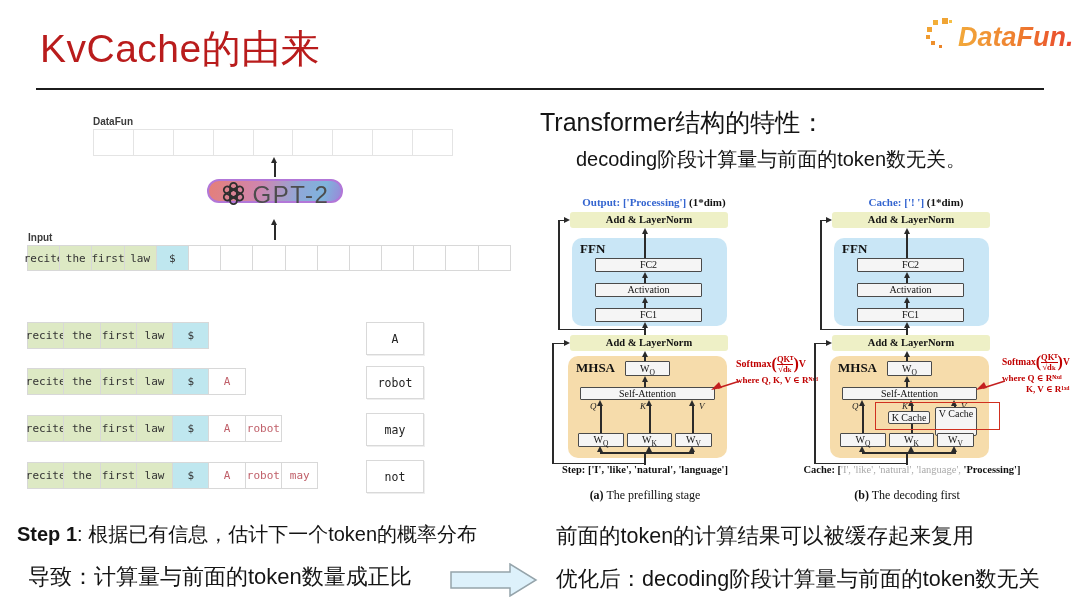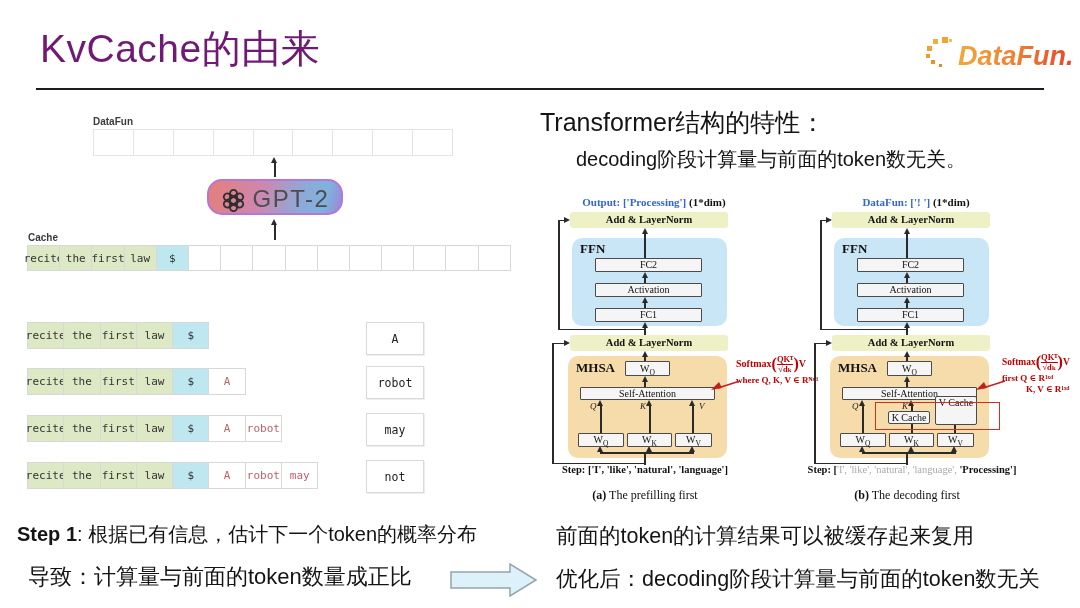--- a/index.html
+++ b/index.html
@@ -1,46 +1,46 @@
 <!DOCTYPE html>
 <html><head>
 <meta charset="utf-8">
 <style>
   html,body{margin:0;padding:0;}
   body{width:1080px;height:608px;position:relative;background:#fff;overflow:hidden;
        font-family:"Liberation Sans",sans-serif;color:#111;}
   .abs{position:absolute;}
 
   
-  .title{position:absolute;left:40px;top:22px;font-size:39px;color:#701a75;letter-spacing:.5px;}
+  .title{position:absolute;left:40px;top:22px;font-size:39px;color:#b91c1c;letter-spacing:.5px;}
   .rule{position:absolute;left:36px;top:88px;width:1008px;height:2px;background:#1c1c1c;}
-  .logo{position:absolute;left:926px;top:16px;width:150px;height:44px;margin-top:19px;}
+  .logo{position:absolute;left:926px;top:16px;width:150px;height:44px;}
   .logo-text{position:absolute;left:32px;top:6px;font-size:27px;font-weight:800;font-style:italic;
              background:linear-gradient(90deg,#f2a93b 0%,#ee7b2f 55%,#e8432e 100%);
              -webkit-background-clip:text;background-clip:text;color:transparent;}
   .dot{position:absolute;background:#f0a434;}
 
   
   .lbl{position:absolute;font-size:10px;font-weight:700;color:#3b3b3b;}
   .trow{position:absolute;display:flex;}
   .tcell{box-sizing:border-box;border:1px solid #d8d8d8;margin-left:-1px;display:flex;align-items:center;
          justify-content:center;font-family:"DejaVu Sans Mono",monospace;font-size:11px;color:#333;background:#fff;}
   .tcell:first-child{margin-left:0;}
   .w41{width:40.9px;height:27px;border-color:#e4e4e4;}
   .w33{width:33.2px;height:26px;}
   .w37{width:37.3px;height:27px;}
   .cg{background:#dde9c4;}
   .cb{background:#bfe7ef;}
   .cr{color:#c0606a;}
   .ansbox{position:absolute;left:366px;width:56px;height:31px;border:1px solid #d9d9d9;background:#fff;
           display:flex;align-items:center;justify-content:center;
           font-family:"DejaVu Sans Mono",monospace;font-size:11.5px;color:#222;box-shadow:1px 1px 0 #eee;}
-  .gptbox{position:absolute;left:207px;top:179px;width:136px;height:36px;border-radius:15px;border:2.5px solid #b277d8;
+  .gptbox{position:absolute;left:207px;top:179px;width:136px;height:24px;border-radius:15px;border:2.5px solid #b277d8;
           background:linear-gradient(105deg,#e57f78 0%,#cf86ae 38%,#8fa8d8 68%,#7fb3dc 86%,#9b86d8 100%);
-          display:flex;align-items:flex-end;justify-content:center;gap:7px;box-sizing:border-box;}
+          display:flex;align-items:flex-start;justify-content:center;gap:7px;box-sizing:border-box;}
   .gptname{font-size:24px;color:#4d4d4d;letter-spacing:1.5px;}
 
   
   .vline{position:absolute;width:1.5px;background:#2a2a2a;}
   .hline{position:absolute;height:1.5px;background:#2a2a2a;}
   .ah-up{position:absolute;width:0;height:0;border-left:3.5px solid transparent;border-right:3.5px solid transparent;
          border-bottom:6px solid #2a2a2a;}
   .ah-right{position:absolute;width:0;height:0;border-top:3.5px solid transparent;border-bottom:3.5px solid transparent;
             border-left:6px solid #2a2a2a;}
 
@@ -119,21 +119,21 @@
       <rect x="-5.5" y="-17" width="11" height="23" rx="5.5" transform="rotate(240)"></rect>
       <rect x="-5.5" y="-17" width="11" height="23" rx="5.5" transform="rotate(300)"></rect>
     </g>
   </svg>
   <span class="gptname">GPT-2</span>
 </div>
 
 <div class="vline" style="left:274px;top:225px;height:15px;"></div>
 <div class="ah-up" style="left:270.8px;top:219px;"></div>
 
-<div class="lbl" style="left:28px;top:232px;">Cache</div>
+<div class="lbl" style="left:28px;top:232px;">Input</div>
 <div class="trow" style="left:27px;top:245px;">
   <div class="tcell w33 cg">recite</div>
   <div class="tcell w33 cg">the</div>
   <div class="tcell w33 cg">first</div>
   <div class="tcell w33 cg">law</div>
   <div class="tcell w33 cb">$</div>
   <div class="tcell w33"></div>
     <div class="tcell w33"></div>
     <div class="tcell w33"></div>
     <div class="tcell w33"></div>
@@ -239,34 +239,34 @@
   <div class="ibox" style="left:65px;top:165px;width:45px;height:15px;line-height:13px;"><span>W</span><sub>O</sub></div>
   <div class="ibox" style="left:20px;top:191px;width:135px;height:13px;">Self-Attention</div>
   <div class="qkv" style="left:30px;top:205px;">Q</div>
   <div class="qkv" style="left:80px;top:205px;">K</div>
   <div class="qkv" style="left:139px;top:205px;">V</div>
   <div class="ibox" style="left:18px;top:237px;width:46px;height:14px;"><span>W</span><sub>Q</sub></div>
   <div class="ibox" style="left:67px;top:237px;width:45px;height:14px;"><span>W</span><sub>K</sub></div>
   <div class="ibox" style="left:115px;top:237px;width:37px;height:14px;"><span>W</span><sub>V</sub></div>
 
   <div class="dinput"><span>Step: ['I', 'like', 'natural', 'language']</span></div>
-  <div class="caption"><b>(a)</b><span> The prefilling first</span></div>
+  <div class="caption"><b>(a)</b><span> The prefilling stage</span></div>
 
   <div class="redann" style="left:176px;top:158px;">
     <div class="fline"><span>Softmax</span><span class="paren">(</span><span class="frac"><span>QKᵀ</span><span class="den">√dₖ</span></span><span class="paren">)</span><span>V</span></div>
     <div class="redwhere">where Q, K, V ∈ Rᴺˣᵈ</div>
   </div>
   <svg class="abs" style="left:150px;top:182px;" width="32" height="14">
     <line x1="30" y1="3" x2="8" y2="10" stroke="#c41f1f" stroke-width="1.5"></line>
     <polygon points="1,12 9,4 12,10" fill="#c41f1f"></polygon>
   </svg>
 </div>
 
 <div class="tdiag" style="left:822px;top:196px;">
-  <div class="dout"><span class="blue">DataFun: ['! ']</span><span class="blk"> (1*dim)</span></div>
+  <div class="dout"><span class="blue">Cache: ['! ']</span><span class="blk"> (1*dim)</span></div>
   <div class="lnbar" style="top:16px;">Add &amp; LayerNorm</div>
   <div class="ffnbox"></div>
   <div class="blklabel" style="left:20px;top:45px;">FFN</div>
   <div class="ibox" style="left:35px;top:62px;width:107px;height:14px;">FC2</div>
   <div class="ibox" style="left:35px;top:87px;width:107px;height:14px;">Activation</div>
   <div class="ibox" style="left:35px;top:112px;width:107px;height:14px;">FC1</div>
   <div class="lnbar" style="top:139px;">Add &amp; LayerNorm</div>
   <div class="mhsabox"></div>
   <div class="blklabel" style="left:16px;top:164px;">MHSA</div>
 
@@ -301,32 +301,32 @@
   <div class="hline" style="left:-8px;top:266.5px;width:93px;"></div>
   <div class="hline" style="left:-8px;top:146.5px;width:12px;"></div>
     <div class="ah-right" style="left:4px;top:143.5px;"></div>
 
   <div class="ibox" style="left:65px;top:165px;width:45px;height:15px;line-height:13px;"><span>W</span><sub>O</sub></div>
   <div class="ibox" style="left:20px;top:191px;width:135px;height:13px;">Self-Attention</div>
   <div class="qkv" style="left:30px;top:205px;">Q</div>
   <div class="qkv" style="left:80px;top:205px;">K</div>
   <div class="qkv" style="left:139px;top:205px;">V</div>
   <div class="ibox" style="left:66px;top:215px;width:42px;height:13px;border-radius:2px;">K Cache</div>
-  <div class="ibox" style="left:113px;top:200px;width:42px;height:29px;border-radius:2px;">V Cache</div>
+  <div class="ibox" style="left:113px;top:211px;width:42px;height:29px;border-radius:2px;">V Cache</div>
   <div class="redrect" style="left:53px;top:206px;width:123px;height:26px;"></div>
   <div class="ibox" style="left:18px;top:237px;width:46px;height:14px;"><span>W</span><sub>Q</sub></div>
   <div class="ibox" style="left:67px;top:237px;width:45px;height:14px;"><span>W</span><sub>K</sub></div>
   <div class="ibox" style="left:115px;top:237px;width:37px;height:14px;"><span>W</span><sub>V</sub></div>
 
-  <div class="dinput" style="left:-30px;width:240px;"><span>Step: [</span><span class="gray">'I', 'like', 'natural', 'language', </span><b>'Processing'</b><span>]</span></div>
+  <div class="dinput" style="left:-30px;width:240px;"><span>Cache: [</span><span class="gray">'I', 'like', 'natural', 'language', </span><b>'Processing'</b><span>]</span></div>
   <div class="caption"><b>(b)</b><span> The decoding first</span></div>
 
   <div class="redann" style="left:180px;top:156px;">
     <div class="fline" style="font-size:9.5px;"><span>Softmax</span><span class="paren">(</span><span class="frac"><span>QKᵀ</span><span class="den">√dₖ</span></span><span class="paren">)</span><span>V</span></div>
-    <div class="redwhere">first Q ∈ R¹ˣᵈ</div>
+    <div class="redwhere">where Q ∈ Rᴺˣᵈ</div>
     <div class="redwhere" style="padding-left:24px;">K, V ∈ R¹ˣᵈ</div>
   </div>
   <svg class="abs" style="left:153px;top:182px;" width="32" height="14">
     <line x1="30" y1="3" x2="8" y2="10" stroke="#c41f1f" stroke-width="1.5"></line>
     <polygon points="1,12 9,4 12,10" fill="#c41f1f"></polygon>
   </svg>
 </div>
 
 <div class="note" style="left:17px;top:521px;font-size:20px;"><b>Step 1</b><span>: 根据已有信息，估计下一个token的概率分布</span></div>
 <div class="note" style="left:28px;top:562px;font-size:22px;">导致：计算量与前面的token数量成正比</div>

